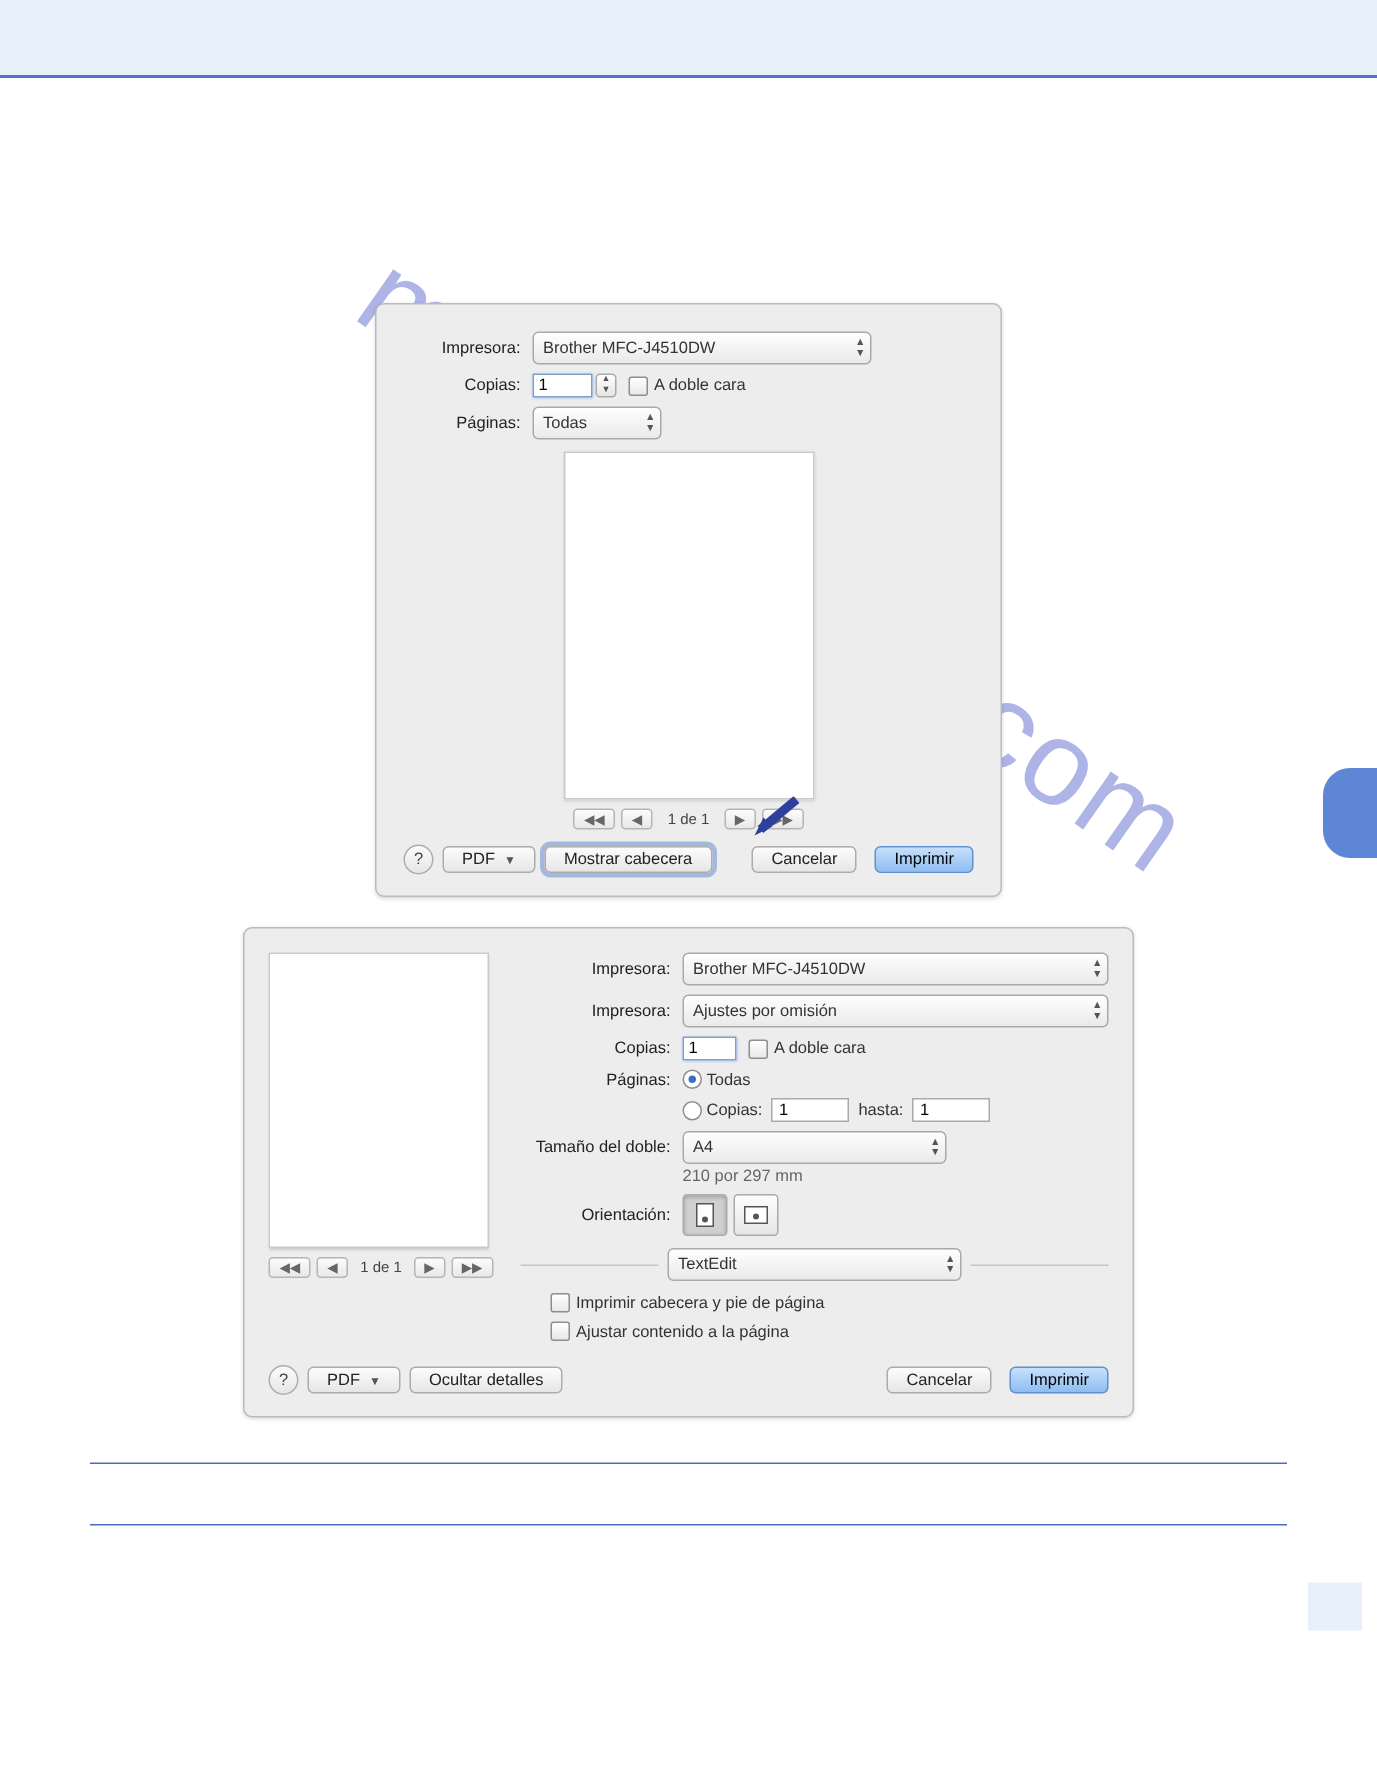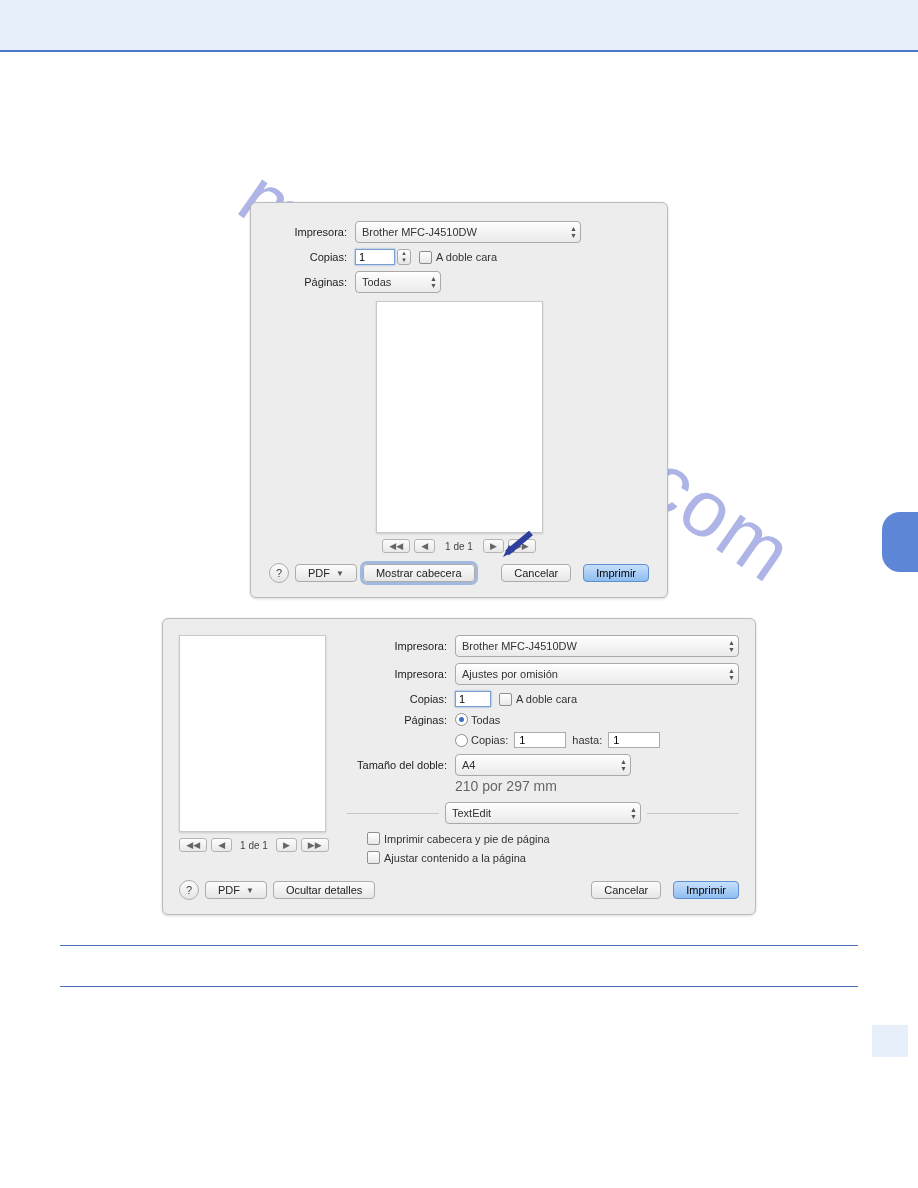--- a/index.html
+++ b/index.html
@@ -292,21 +292,21 @@
     pointer-events: none;
     font-family: "Verdana", sans-serif;
     white-space: nowrap;
     letter-spacing: 2px;
   }
   .arrow-callout {
     position: absolute;
     color: #2e3f9e;
   }
   .small-note {
-    font-size: 14px;
+    font-size: 11px;
     color: #666;
     margin-left: 0;
   }
 </style>
 </head>
 <body>
 
 <div class="top-band"></div>
 <div class="side-tab"></div>
 <div class="page-num-box"></div>
@@ -442,20 +442,29 @@
             <span class="arrows">
                 <span>▲</span>
                 <span>▼</span>
               </span>
           </span>
         </div>
         <div class="row" style="margin-top:-4px">
           <span style="width:108px"></span>
           <span class="small-note">210 por 297 mm</span>
         </div>
+        <div class="row">
+          <span class="label" style="width:100px">Orientación:</span>
+          <span class="orient-btn sel">
+              <span class="orient-page"></span>
+            </span>
+          <span class="orient-btn">
+              <span class="orient-page land"></span>
+            </span>
+        </div>
 
         <div class="sep-line">
           <span class="line"></span>
           <span class="select" style="width:170px;margin:0 6px">
             <span>TextEdit</span>
             <span class="arrows">
                 <span>▲</span>
                 <span>▼</span>
               </span>
           </span>

